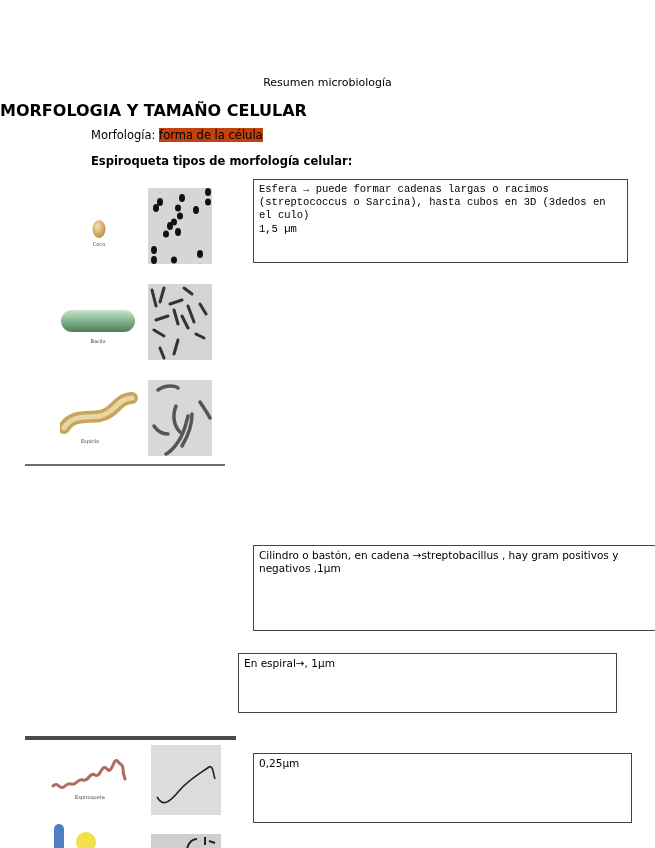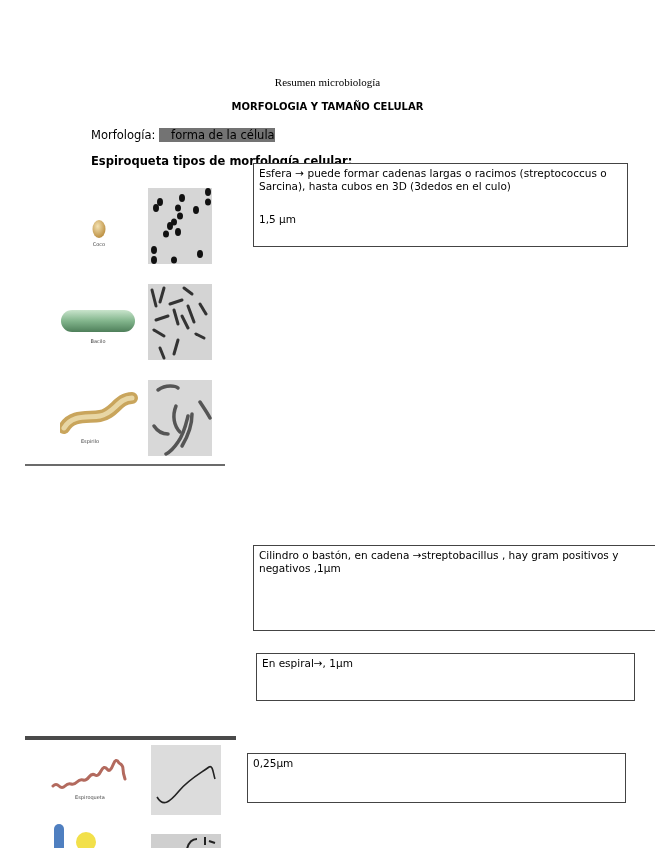--- a/index.html
+++ b/index.html
@@ -1,28 +1,28 @@
 <!DOCTYPE html>
 <html><head>
   <meta charset="utf-8">
   <style>
     html, body { margin: 0; padding: 0; background: #ffffff; }
     body { width: 655px; height: 848px; position: relative; overflow: hidden;
            font-family: "DejaVu Sans", sans-serif; color: #000; }
     .abs { position: absolute; }
-    .subtitle { top: 76px; left: 0; width: 655px; text-align: center; font-size: 11px; font-family: Liberation Serif, serif; }
-    .title { top: 101px; left: 0; width: 655px; text-align: center; font-size: 10px; font-weight: bold; }
+    .subtitle { top: 76px; left: 0; width: 655px; text-align: center; font-size: 11px; }
+    .title { top: 101px; left: 0; width: 655px; text-align: left; font-size: 16px; font-weight: bold; }
     .morf { top: 128px; left: 91px; font-size: 11.5px; }
     .morf b { font-weight: normal; }
-    .hl { background: #737373; padding-left: 12px; }
+    .hl { background: #c2410c; }
     .types { top: 154px; left: 91px; font-size: 11.5px; font-weight: bold; }
     .box { border: 1px solid #444; background: #fff; font-size: 10.5px; line-height: 13px;
            padding: 3px 5px; box-sizing: border-box; }
     .box p { margin: 0; }
-    .box p + p { margin-top: 20px; }
+    .box p + p { margin-top: 1px; }
     .micro { background: #e0e0e0; overflow: hidden; }
     .rule { height: 2px; background: #6b6b6b; }
     .rule-thick { height: 4px; background: #4a4a4a; }
     .lbl { font-size: 5px; color: #444; text-align: center; }
   </style>
 </head>
 <body>
 
 <div class="abs subtitle">Resumen microbiología</div>
 <div class="abs title">MORFOLOGIA Y TAMAÑO CELULAR</div>
@@ -116,48 +116,48 @@
       <path d="M40 36 C 38 44, 36 54, 30 62 C 26 68, 22 72, 18 74"></path>
       <path d="M44 34 C 44 46, 40 56, 34 66"></path>
       <path d="M6 46 C 10 52, 14 54, 20 54"></path>
       <path d="M52 22 C 56 28, 60 34, 62 38"></path>
     </g>
   </svg>
 </div>
 
 <div class="abs rule" style="top:464px;left:25px;width:200px;"></div>
 
-<div class="abs box" style="top:163px;left:253px;width:375px;height:84px;">
+<div class="abs box" style="top:179px;left:253px;width:375px;height:84px;font-family:Liberation Mono, monospace;">
   <p>Esfera → puede formar cadenas largas o racimos (streptococcus o Sarcina), hasta cubos en 3D (3dedos en el culo)</p>
   <p>1,5 µm</p>
 </div>
 
 <div class="abs box" style="top:545px;left:253px;width:422px;height:86px;">
   <p>Cilindro o bastón, en cadena →streptobacillus , hay gram positivos y negativos ,1µm</p>
 </div>
 
-<div class="abs box" style="top:653px;left:256px;width:379px;height:48px;">
+<div class="abs box" style="top:653px;left:238px;width:379px;height:60px;">
   <p>En espiral→, 1µm</p>
 </div>
 
 <div class="abs rule-thick" style="top:736px;left:25px;width:211px;"></div>
 
 <div class="abs" style="top:758px;left:50px;width:90px;height:50px;">
   <svg width="90" height="40">
     <path d="M3 28 q3 -3 6 0 t6 0 t6 -2 t6 -2 t6 -2 t6 -3 t6 -2 t6 -4 t6 -2 t6 -4 t6 -2 q4 2 4 6 t2 10" stroke="#b36a5e" stroke-width="3" fill="none" stroke-linecap="round"></path>
   </svg>
   <div class="lbl abs" style="top:36px;left:10px;width:60px;">Espiroqueta</div>
 </div>
 <div class="abs micro" style="top:745px;left:151px;width:70px;height:70px;background:#dcdcdc;">
   <svg width="70" height="70">
     <path d="M6 52 C 12 62, 18 58, 28 46 C 38 34, 50 28, 58 22 C 62 20, 62 28, 64 34" stroke="#222" stroke-width="1.6" fill="none"></path>
   </svg>
 </div>
 
-<div class="abs box" style="top:753px;left:247px;width:379px;height:50px;">
+<div class="abs box" style="top:753px;left:253px;width:379px;height:70px;">
   <p>0,25µm</p>
 </div>
 
 <div class="abs" style="top:822px;left:50px;width:70px;height:26px;overflow:hidden;">
   <svg width="70" height="26">
     <rect x="4" y="2" width="10" height="28" rx="5" fill="#4f7fc0"></rect>
     <circle cx="36" cy="20" r="10" fill="#f2e04a"></circle>
   </svg>
 </div>
 <div class="abs micro" style="top:834px;left:151px;width:70px;height:14px;background:#cfcfcf;">

